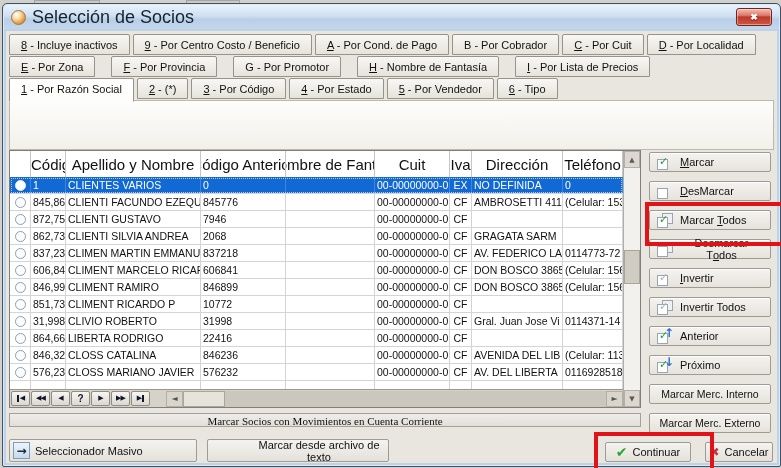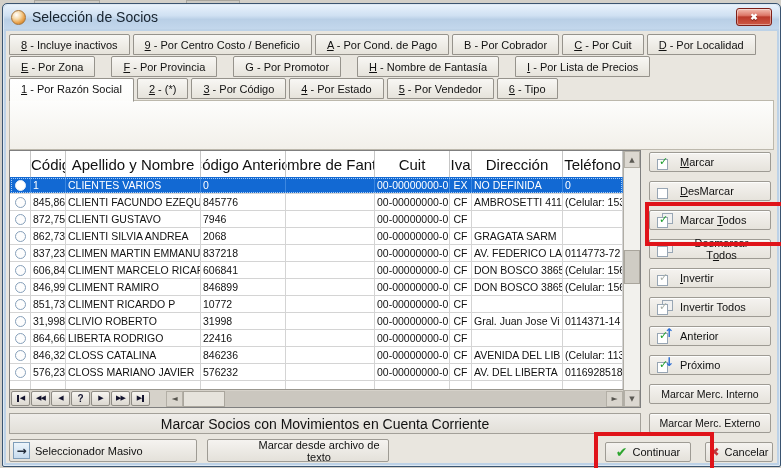--- a/index.html
+++ b/index.html
@@ -10,21 +10,21 @@
 
   
   .dialog{position:absolute;left:2px;top:3px;width:777px;height:462px;background:#bdd2e7;
           border:1px solid #3a5470;border-radius:5px 5px 2px 2px;
           box-shadow:inset 0 0 0 1px rgba(255,255,255,.5);}
   .titlebar{position:absolute;left:1px;top:1px;right:1px;height:24px;display:flex;align-items:center;gap:6px;
             padding:0 7px;box-sizing:border-box;border-radius:4px 4px 0 0;
             background:linear-gradient(#e8f2fc,#cfe0f2 45%,#b9cfe6 60%,#c3d7ec);}
   .app-icon{width:15px;height:15px;border-radius:50%;flex:none;border:1px solid #a5743c;box-sizing:border-box;
             background:radial-gradient(circle at 35% 30%,#ffffff,#f6d9a8 35%,#e8a049 65%,#b96d14);}
-  .title{font-size:14px;color:#16222e;}
+  .title{font-size:18px;color:#16222e;}
   .close-btn{margin-left:auto;width:36px;height:18px;border-radius:3px;border:1px solid #7e2018;box-sizing:border-box;
              background:linear-gradient(#f3beb2,#dd7869 40%,#bb3a2b 50%,#cd5844);
              box-shadow:inset 0 0 0 1px rgba(255,255,255,.4);display:flex;align-items:center;justify-content:center;cursor:pointer;}
   .close-btn .x{color:#fff;font-size:9px;font-weight:bold;text-shadow:0 1px 1px #7c1d12;line-height:1;}
 
   .client{position:absolute;left:3px;top:27px;right:3px;bottom:3px;background:#e9e6df;}
 
   
   .tabrow{position:absolute;left:3px;height:22px;display:flex;gap:3px;z-index:2;}
   .r1{top:3px;} .r2{top:25px;gap:16px;} .r3{top:47px;}
@@ -86,22 +86,22 @@
   .box.main{left:0;bottom:0;}
   .box.back{left:5px;top:0;background:#f1f1f1;}
   .box.green::after{content:"✓";position:absolute;left:1px;top:-4px;font:bold 11px/11px "DejaVu Sans",sans-serif;color:#1d9e2c;}
   .box.gray::after{content:"✓";position:absolute;left:1px;top:-4px;font:bold 11px/11px "DejaVu Sans",sans-serif;color:#a9b1a9;}
   .dir{position:absolute;right:0;top:-2px;color:#2d6fd4;font:bold 12px/12px "DejaVu Sans",sans-serif;font-style:normal;}
 
   
   .btn{position:absolute;background:linear-gradient(#f5f3f0,#e4e1da);border:1px solid #9e9b94;border-radius:2px;
        font-size:11px;font-family:"Liberation Sans",sans-serif;color:#111;cursor:pointer;
        display:flex;align-items:center;justify-content:center;gap:5px;box-sizing:border-box;z-index:3;}
-  .wide-btn{position:absolute;left:3px;top:382px;width:632px;height:21px;background:linear-gradient(#efedea,#e2dfd8);
-       border:1px solid #a3a099;font-size:14px;font-family:Liberation Sans, sans-serif;color:#111;cursor:pointer;z-index:3;}
+  .wide-btn{position:absolute;left:3px;top:382px;width:632px;height:14px;background:linear-gradient(#efedea,#e2dfd8);
+       border:1px solid #a3a099;font-size:11px;font-family:Liberation Serif, serif;color:#111;cursor:pointer;z-index:3;}
   .mass{left:3px;top:408px;width:188px;height:23px;justify-content:flex-start;padding-left:3px;}
   .mass-ico{width:17px;height:17px;flex:none;background:linear-gradient(#ecf4fb,#c7dbee);border:1px solid #7f9db9;
             box-sizing:border-box;display:flex;align-items:center;justify-content:center;
             font-weight:bold;color:#222c3a;font-size:12px;line-height:1;font-family:"DejaVu Sans",sans-serif;}
   .fromfile{left:201px;top:408px;width:182px;height:23px;padding-left:48px;}
   .continuar{left:599px;top:411px;width:86px;height:20px;}
   .cancelar{left:699px;top:411px;width:68px;height:20px;}
   .ok-ico{color:#2da52f;font-size:14px;font-weight:bold;line-height:1;font-family:"DejaVu Sans",sans-serif;}
   .x-ico{color:#c2383c;font-size:12px;font-weight:bold;line-height:1;font-family:"DejaVu Sans",sans-serif;}
 

